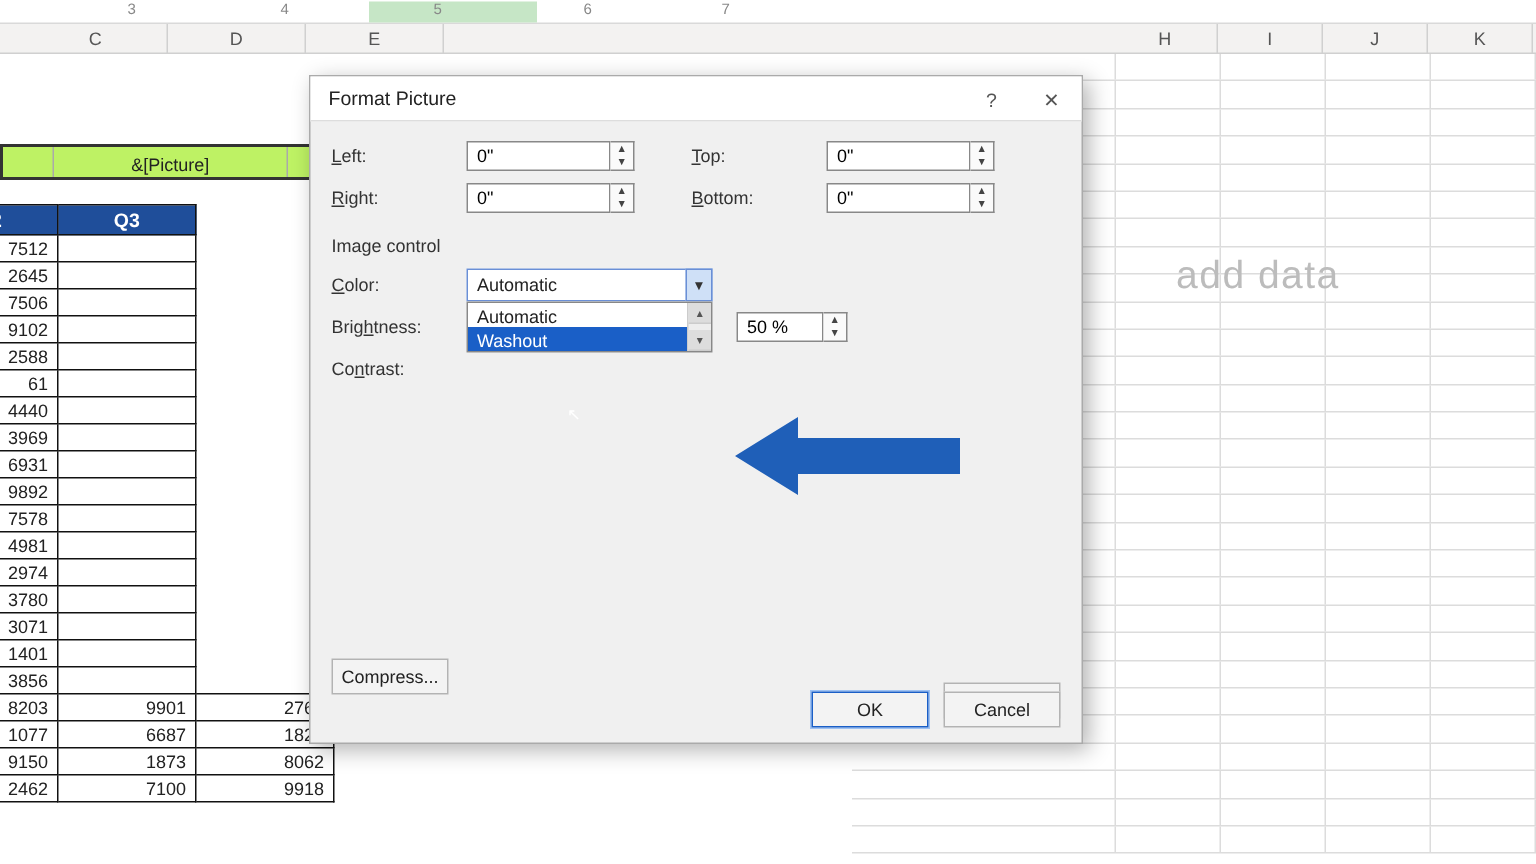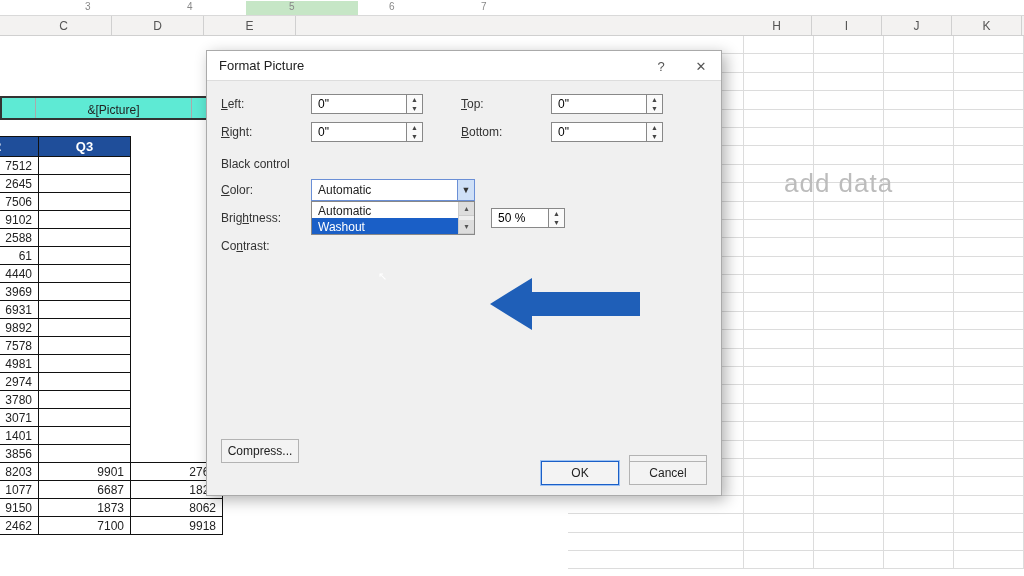--- a/index.html
+++ b/index.html
@@ -17,21 +17,21 @@
 
   
   .grid-right { position: absolute; left: 568px; top: 36px; width: 456px; height: 540px; }
   .grid-right .row { height: 18.4px; border-bottom: 1px solid #dcdcdc; display: flex; }
   .grid-right .cell { border-right: 1px solid #dcdcdc; height: 100%; }
   .add-data { position: absolute; left: 784px; top: 168px; color: #bcbcbc; font-size: 26px; letter-spacing: 1px; }
 
   
   .left-area { position: absolute; left: 0; top: 36px; width: 380px; height: 540px; }
   .header-blank-row { height: 60px; }
-  .pic-row { height: 24px; background: #5eead4; border-top: 2px solid #333; border-bottom: 2px solid #333; display: flex; }
+  .pic-row { height: 24px; background: #bef264; border-top: 2px solid #333; border-bottom: 2px solid #333; display: flex; }
   .pic-row .c { border-right: 1px solid #aaa; height: 100%; line-height: 24px; }
   .pic-row .c.first { border-left: 2px solid #333; }
   .gap { height: 16px; }
 
   .tbl { border-collapse: collapse; }
   .tbl th { background: #1f4e9a; color: #fff; font-weight: 600; border: 1px solid #111; height: 20px; font-size: 13px; width: 92px; }
   .tbl td { border: 1px solid #111; height: 18px; text-align: right; padding-right: 6px; font-size: 12px; width: 92px; background: #fff; }
 
   
   .watermark { position: absolute; left: -60px; top: 154px; width: 300px; height: 300px; z-index: -1; }
@@ -490,21 +490,21 @@
             <input value="0&quot;" style="">
             <div class="spin">
                 <div class="a">▲</div>
                 <div class="a">▼</div>
               </div>
           </div>
         </div>
       </div>
     </div>
 
-    <div class="group-label" style="margin-top:10px">Black control</div>
+    <div class="group-label" style="margin-top:10px">Image control</div>
 
     <div class="row-f">
       <div class="lab"><span class="u">C</span>olor:</div>
       <div class="combo">
         <div class="box">
             <span>Automatic</span>
           </div>
         <div class="arrow">▼</div>
         <div class="dropdown">
           <div class="opt">Automatic</div>

